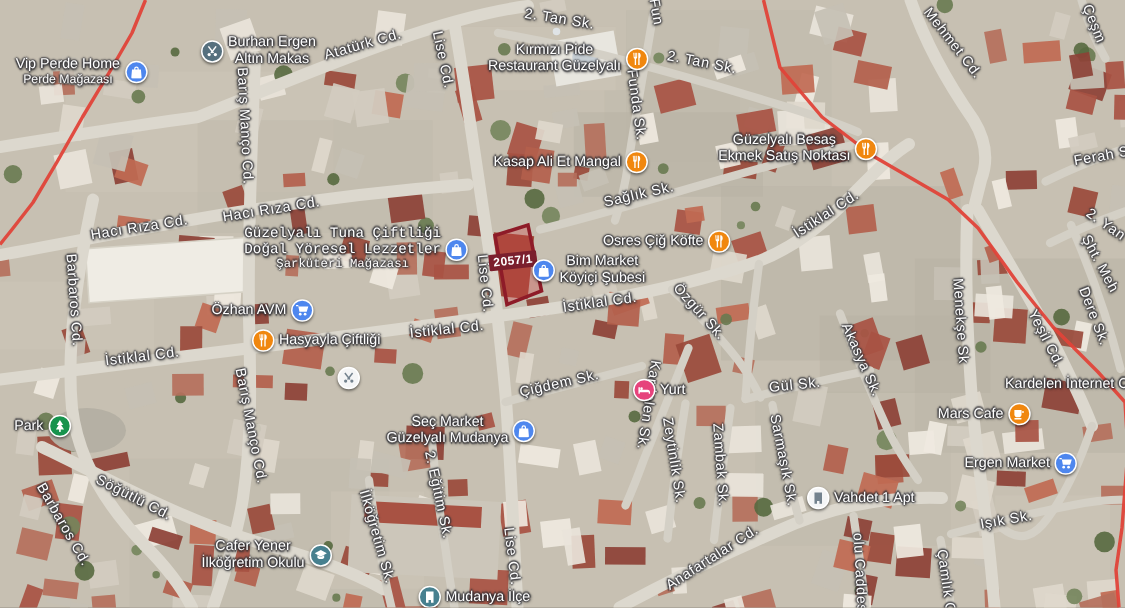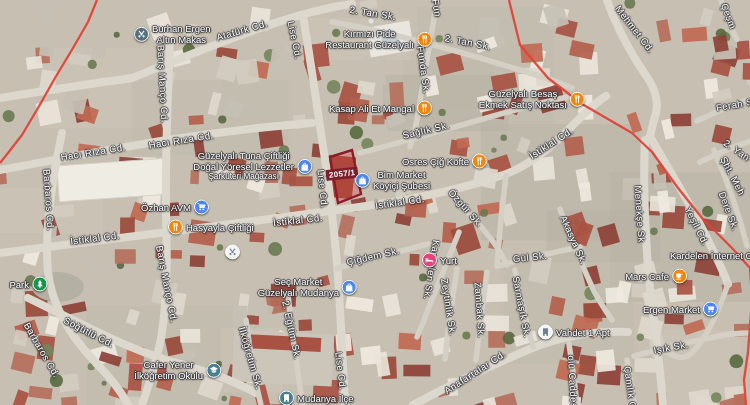--- a/index.html
+++ b/index.html
@@ -455,20 +455,32 @@
       <div class="street" style="left: 522px; top: 307px; transform: translate(-50%, -50%) rotate(79deg);">Sarmaşık Sk.</div>
       <div class="street" style="left: 640px; top: 214px; transform: translate(-50%, -50%) rotate(86deg);">Menekşe Sk</div>
       <div class="street" style="left: 574px; top: 240px; transform: translate(-50%, -50%) rotate(66deg);">Akasya Sk.</div>
       <div class="street" style="left: 466px; top: 208px; transform: translate(-50%, -50%) rotate(48deg);">Özgür Sk.</div>
       <div class="street" style="left: 697px; top: 226px; transform: translate(-50%, -50%) rotate(63deg);">Yeşil Cd.</div>
       <div class="street" style="left: 729px; top: 211px; transform: translate(-50%, -50%) rotate(69deg);">Dere Sk.</div>
       <div class="street" style="left: 737px; top: 150px; transform: translate(-50%, -50%) rotate(35deg);">2. Yan</div>
       <div class="street" style="left: 671px; top: 347px; transform: translate(-50%, -50%) rotate(-10deg);">Işık Sk.</div>
       <div class="street" style="left: 631px; top: 392px; transform: translate(-50%, -50%) rotate(82deg);">Çamlık Cd.</div>
       <div class="street" style="left: 573px; top: 383px; transform: translate(-50%, -50%) rotate(87deg);">olu Caddesi</div>
+      <div class="poi" style="top: 48px; left: 98px; transform: translate(-100%, -50%);">
+        <div class="txt sub-last">
+          <div>Vip Perde Home</div>
+          <div>Perde Mağazası</div>
+        </div>
+        <span class="poi-icon c-blue">
+          <svg viewBox="0 0 10 10" width="9" height="9">
+            <path d="M1.7 3.1h6.6l.5 5.7a.8.8 0 0 1-.8.9H2a.8.8 0 0 1-.8-.9z"></path>
+            <path d="M3.3 4.4V2.5a1.7 1.7 0 0 1 3.4 0v1.9h-.9V2.5a.8.8 0 0 0-1.6 0v1.9z"></path>
+          </svg>
+        </span>
+      </div>
       <div class="poi" style="top: 34px; left: 134px; transform: translateY(-50%); justify-content: space-between;">
         <span class="poi-icon c-slate">
           <svg viewBox="0 0 10 10" width="9" height="9">
             <path d="M3.6 5.9 7.4.9l.9.7L4.7 6.3z"></path>
             <path d="M6.4 5.9 2.6.9l-.9.7 3.6 4.7z"></path>
             <circle cx="2.7" cy="7.3" r="1.2"></circle>
             <circle cx="7.3" cy="7.3" r="1.2"></circle>
           </svg>
         </span>
         <div class="txt">
@@ -504,21 +516,21 @@
           <div>Güzelyalı Besaş</div>
           <div>Ekmek Satış Noktası</div>
         </div>
         <span class="poi-icon c-orange">
           <svg viewBox="0 0 10 10" width="9" height="9">
             <path d="M2.1.4h.7v2.9h.4V.4h.7v2.9h.4V.4h.7v3.4c0 .5-.3.9-.8 1v4.7h-1V4.8c-.5-.1-.8-.5-.8-1z"></path>
             <path d="M6.2.4c.8 0 1.4.9 1.4 2.1 0 .9-.3 1.6-.8 1.9v5.1h-1V.4z"></path>
           </svg>
         </span>
       </div>
-      <div class="poi" style="top: 166px; left: 312px; transform: translate(-100%, -50%);">
+      <div class="poi" style="top: 166px; left: 312px; transform: translate(-100%, -50%); font-family: Liberation Mono, monospace;">
         <div class="txt sub-last">
           <div>Güzelyalı Tuna Çiftliği</div>
           <div>Doğal Yöresel Lezzetler</div>
           <div>Şarküteri Mağazası</div>
         </div>
         <span class="poi-icon c-blue">
           <svg viewBox="0 0 10 10" width="9" height="9">
             <path d="M1.7 3.1h6.6l.5 5.7a.8.8 0 0 1-.8.9H2a.8.8 0 0 1-.8-.9z"></path>
             <path d="M3.3 4.4V2.5a1.7 1.7 0 0 1 3.4 0v1.9h-.9V2.5a.8.8 0 0 0-1.6 0v1.9z"></path>
           </svg>

